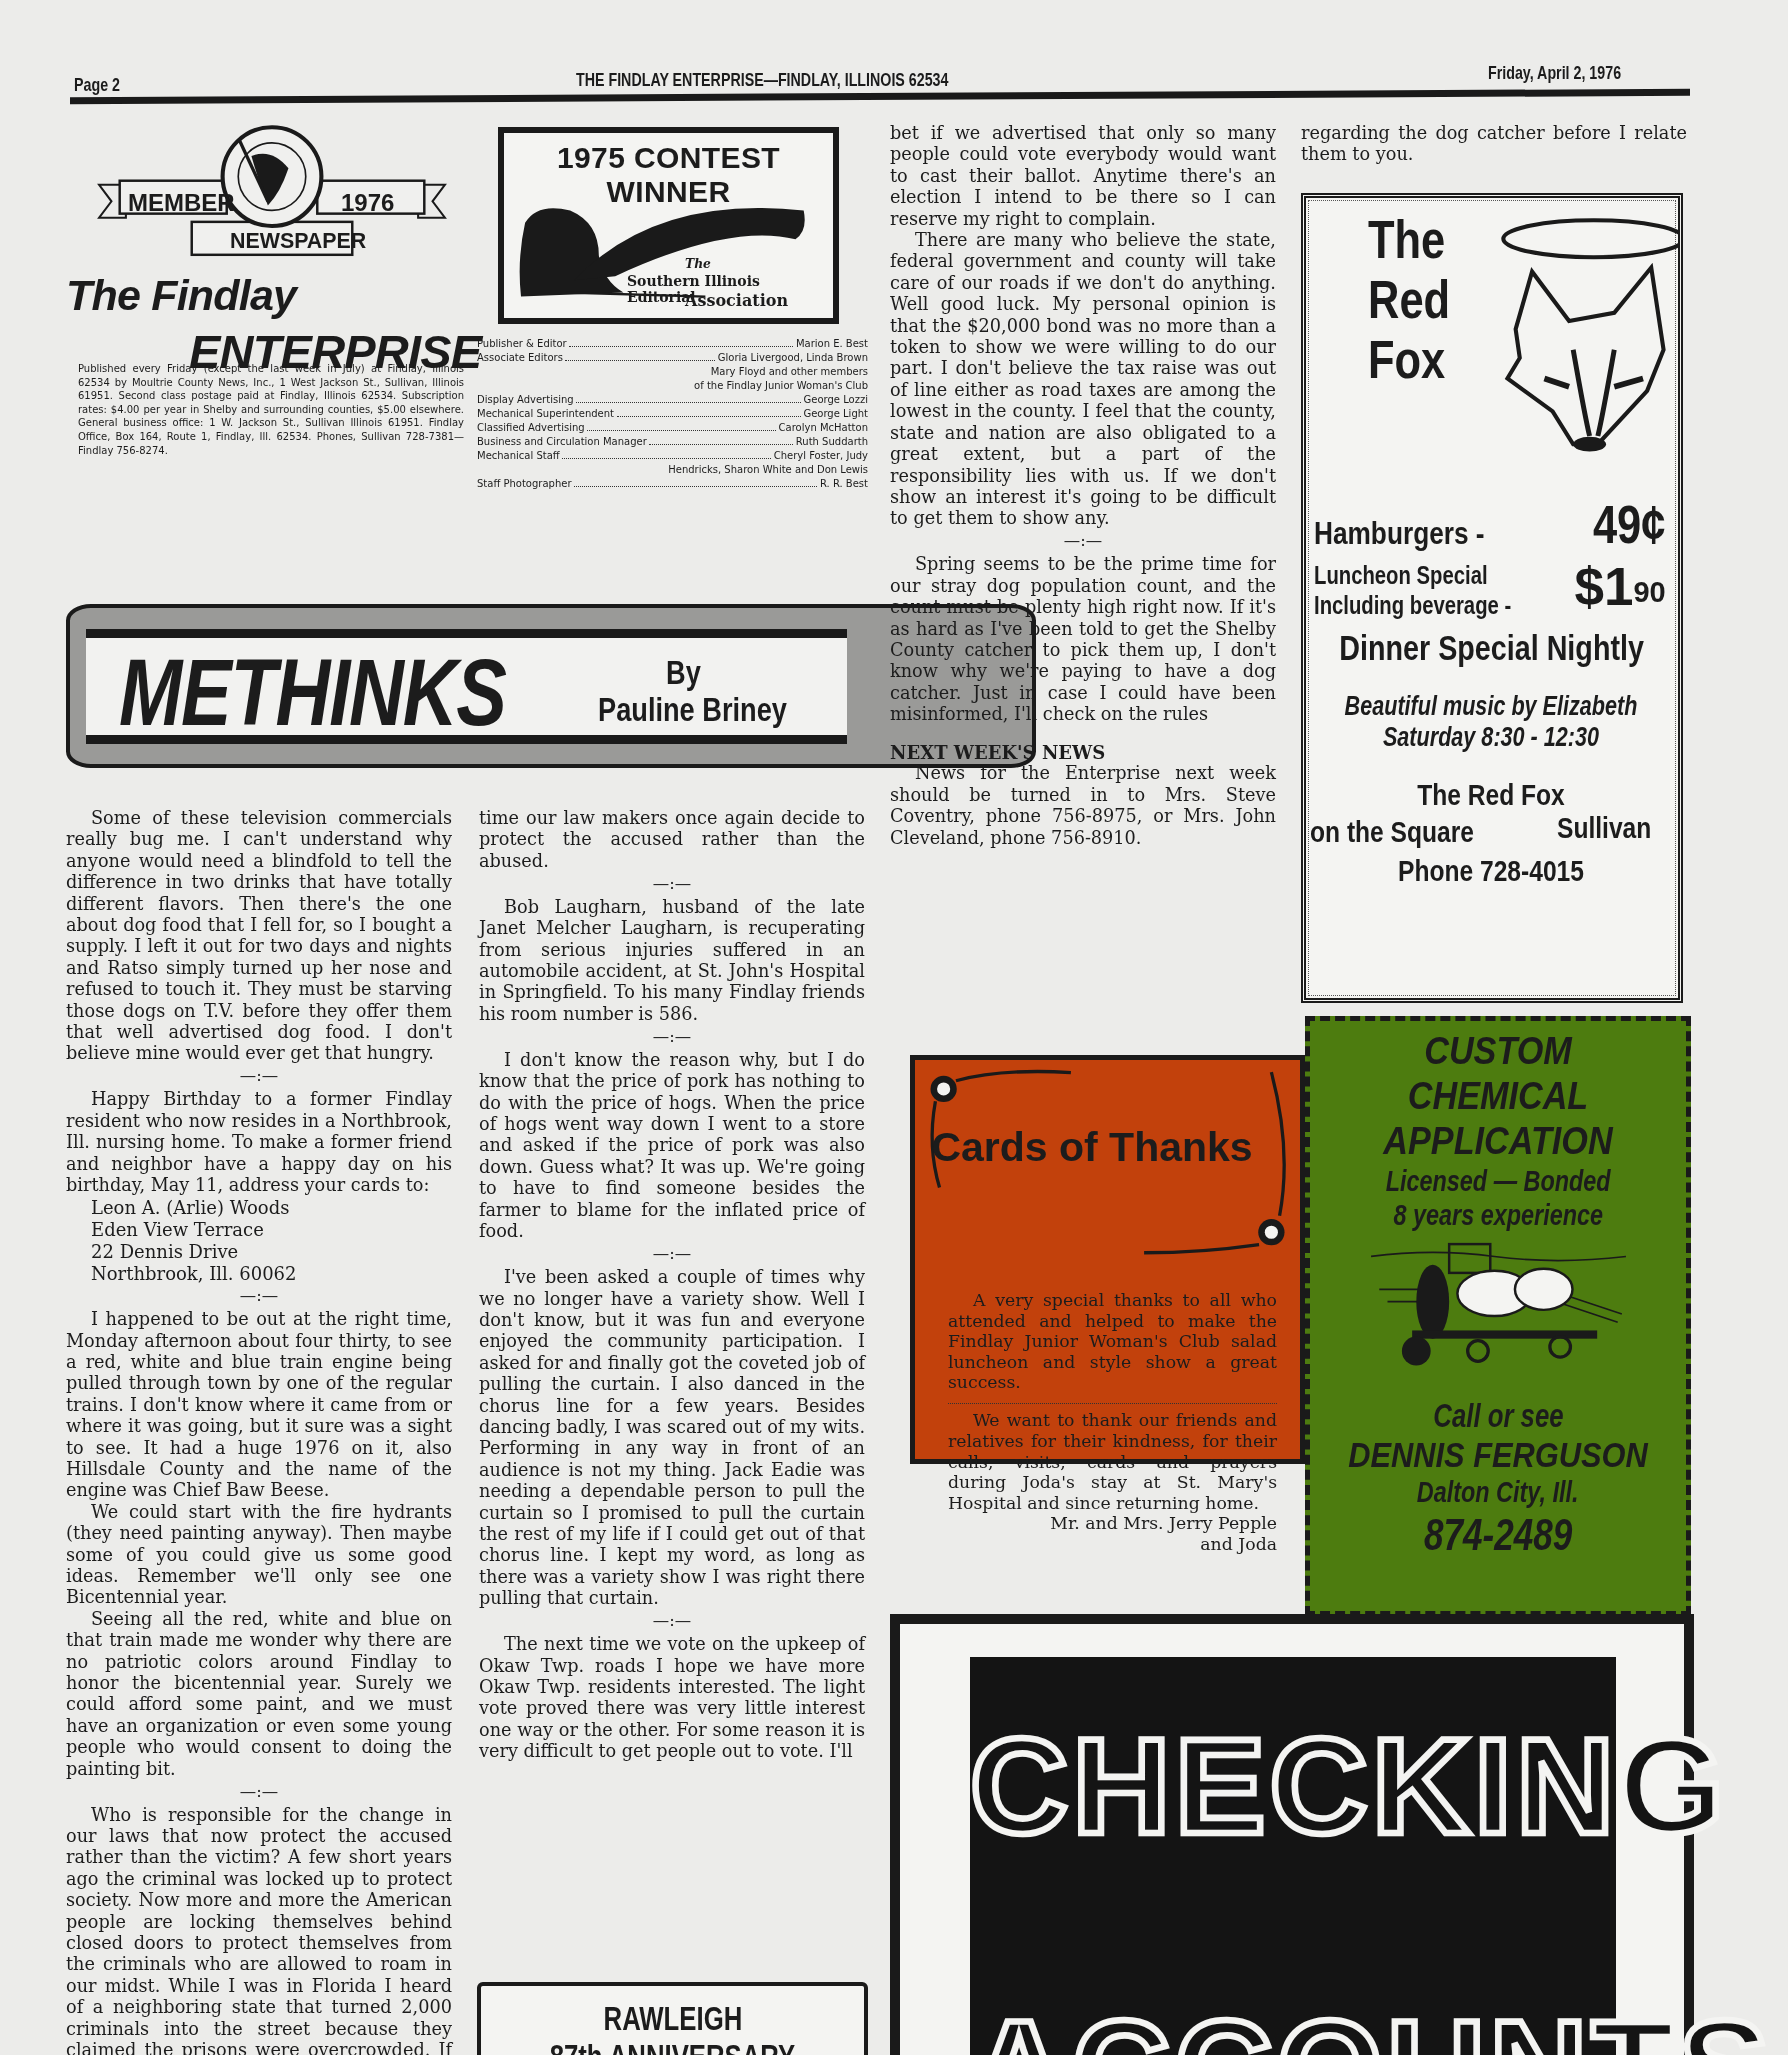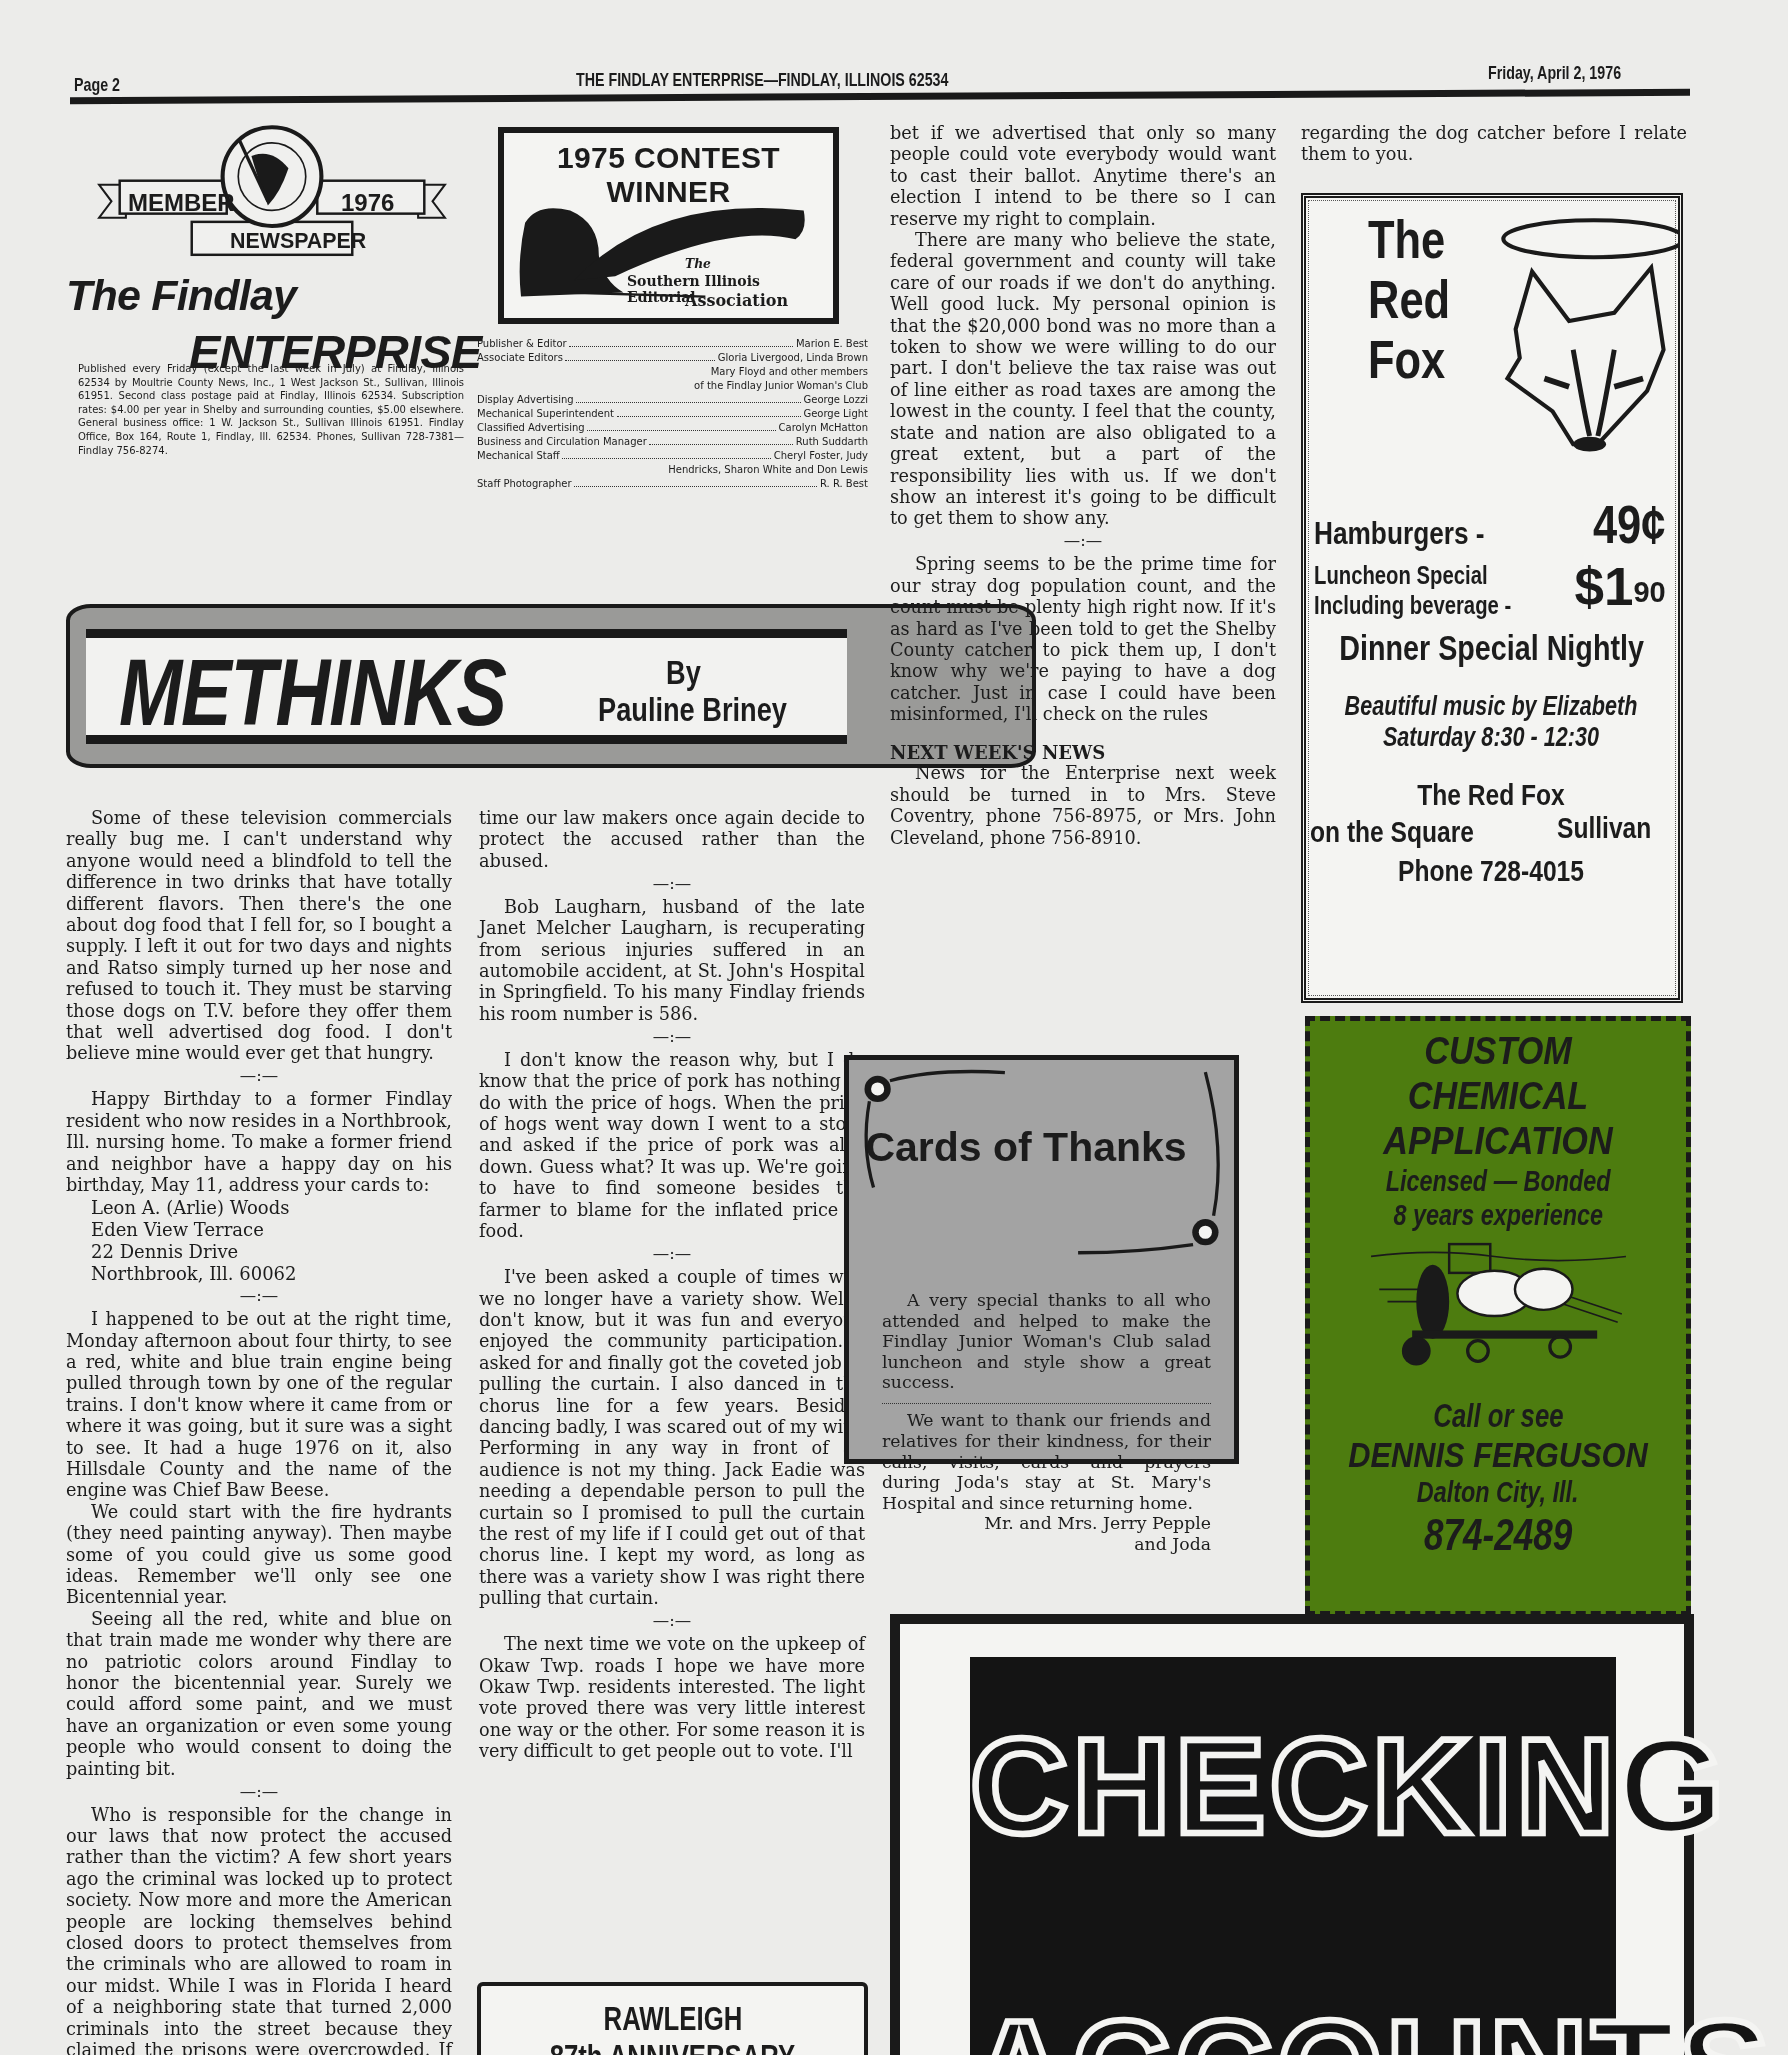--- a/index.html
+++ b/index.html
@@ -156,21 +156,21 @@
 
 <div class="abs col" style="left:890px;top:123px;width:386px;">
   <p class="noind">bet if we advertised that only so many people could vote everybody would want to cast their ballot. Anytime there's an election I intend to be there so I can reserve my right to complain.</p>
   <p>There are many who believe the state, federal government and county will take care of our roads if we don't do anything. Well good luck. My personal opinion is that the $20,000 bond was no more than a token to show we were willing to do our part. I don't believe the tax raise was out of line either as road taxes are among the lowest in the county. I feel that the county, state and nation are also obligated to a great extent, but a part of the responsibility lies with us. If we don't show an interest it's going to be difficult to get them to show any.</p>
   <div class="sep">—:—</div>
   <p>Spring seems to be the prime time for our stray dog population count, and the count must be plenty high right now. If it's as hard as I've been told to get the Shelby County catcher to pick them up, I don't know why we're paying to have a dog catcher. Just in case I could have been misinformed, I'll check on the rules</p>
   <div style="font-weight:bold;margin-top:16.4px;font-size:18px;">NEXT WEEK'S NEWS</div>
   <p>News for the Enterprise next week should be turned in to Mrs. Steve Coventry, phone 756-8975, or Mrs. John Cleveland, phone 756-8910.</p>
 </div>
 
-<div class="abs" style="left:844px;top:1055px;width:395px;height:409px;box-sizing:border-box;border:5px solid #1a1a1a;background:#a3a3a3;">
+<div class="abs" style="left:910px;top:1055px;width:395px;height:409px;box-sizing:border-box;border:5px solid #1a1a1a;background:#c2410c;">
   <svg class="abs" style="left:4.1px;top:4.1px;" width="156" height="132" viewBox="0 0 380 320">
     <circle cx="60" cy="60" r="32" fill="#1a1a1a"></circle>
       <circle cx="60" cy="60" r="16" fill="#f4f4f2"></circle>
     <path d="M90,40 Q200,10 370,20" stroke="#1a1a1a" stroke-width="8" fill="none"></path>
     <path d="M40,90 Q20,200 50,300" stroke="#1a1a1a" stroke-width="8" fill="none"></path>
   </svg>
   <svg class="abs" style="right:4.1px;top:8.2px;" width="156" height="193" viewBox="0 0 380 470">
     <circle cx="320" cy="400" r="32" fill="#1a1a1a"></circle>
       <circle cx="320" cy="400" r="16" fill="#f4f4f2"></circle>
     <path d="M290,430 Q150,450 10,450" stroke="#1a1a1a" stroke-width="8" fill="none"></path>

